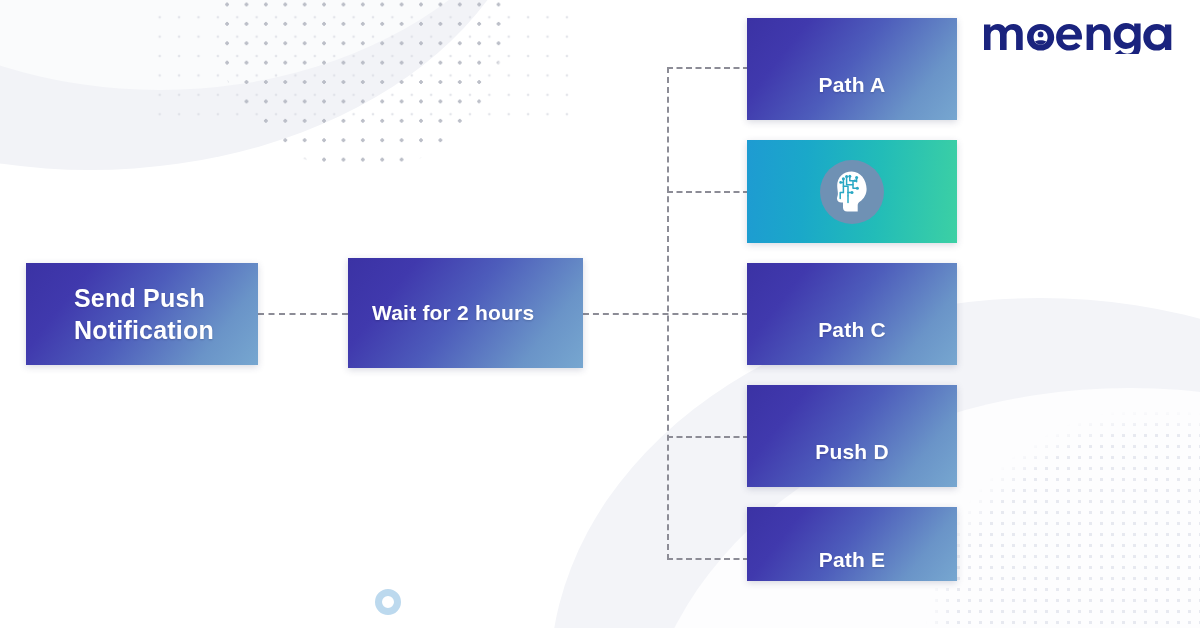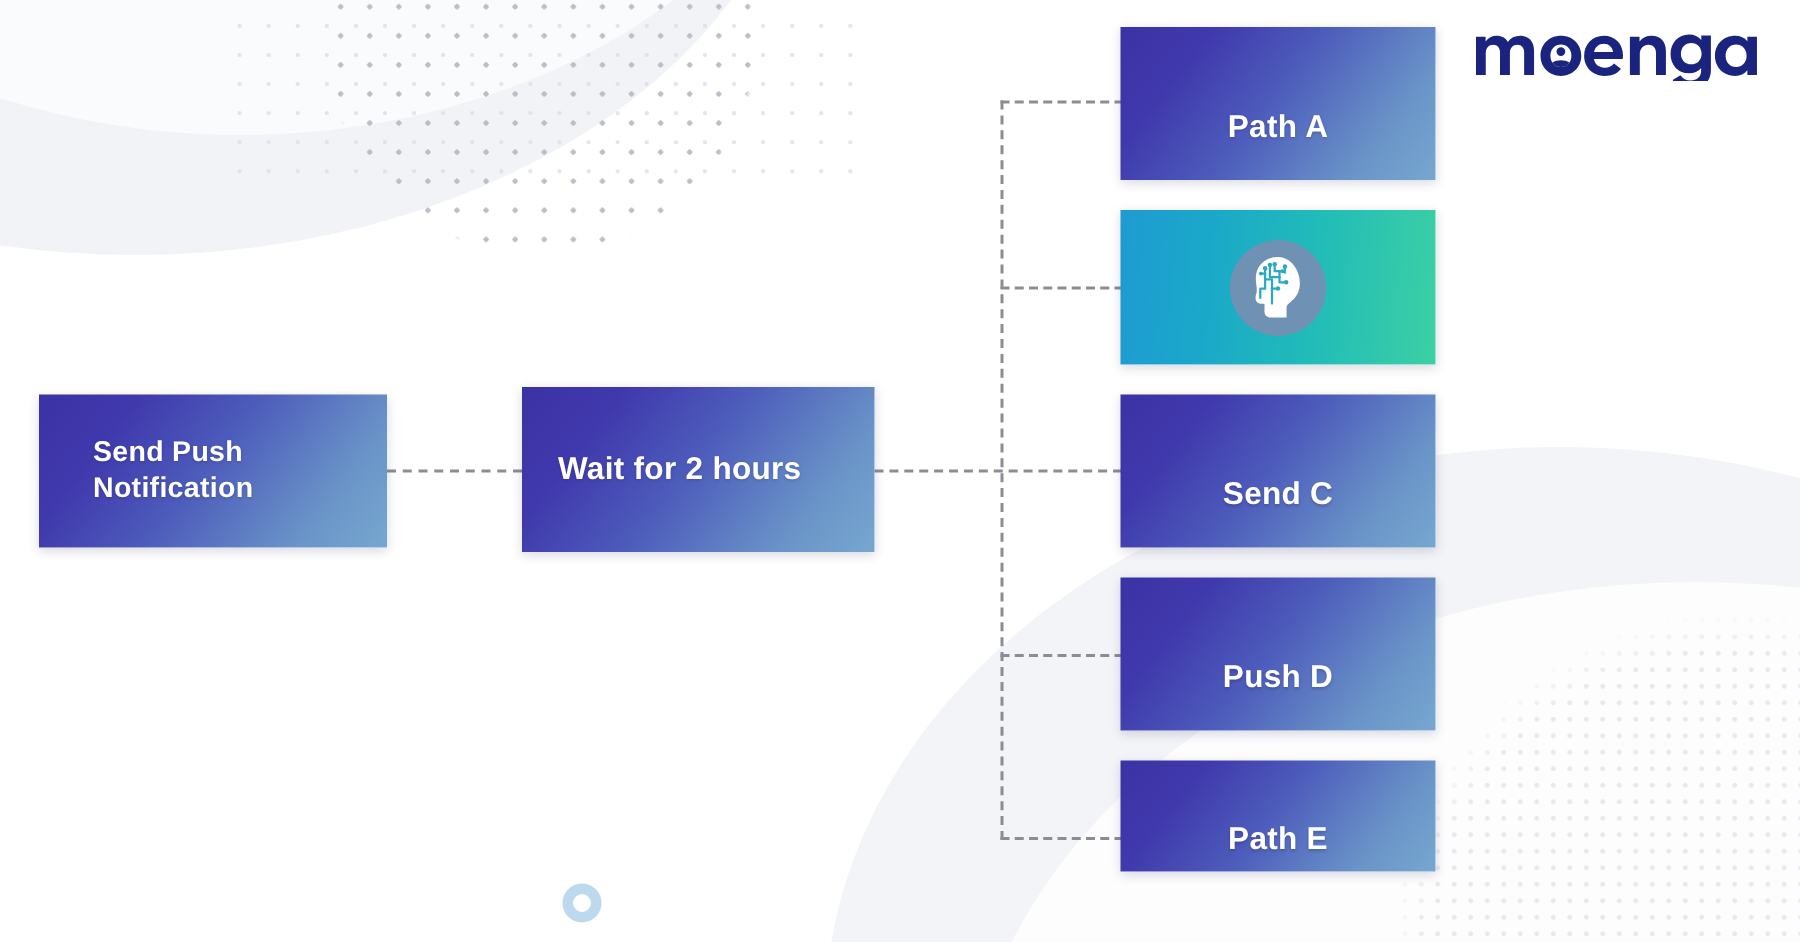--- a/index.html
+++ b/index.html
@@ -122,21 +122,21 @@
   .node-purple {
     background: linear-gradient(128deg, #3b32a4 0%, #4039ad 22%, #4d5cbb 48%, #6a94c8 80%, #77a7d0 100%);
   }
   .node-teal {
     background: linear-gradient(95deg, #1e9bd2 0%, #1aa8c9 28%, #22bcb8 62%, #3cd0a4 100%);
     justify-content: center;
   }
 
   
   #node-send-push     { left: 26px;  top: 263px; width: 232px; height: 102px; }
-  #node-send-push .node-label { padding-left: 36px; font-size: 19px; }
+  #node-send-push .node-label { padding-left: 48px; font-size: 25px; }
 
   #node-wait          { left: 348px; top: 258px; width: 235px; height: 110px; }
   #node-wait .node-label { padding-left: 24px; font-size: 21px; }
 
   #node-path-a { left: 747px; top: 18px;  width: 210px; height: 102px; }
   #node-ai     { left: 747px; top: 140px; width: 210px; height: 103px; }
   #node-path-c { left: 747px; top: 263px; width: 210px; height: 102px; }
   #node-path-d { left: 747px; top: 385px; width: 210px; height: 102px; }
   #node-path-e { left: 747px; top: 507px; width: 210px; height: 74px; }
 
@@ -271,21 +271,21 @@
           <circle cx="31.4" cy="22.2" r="1.5"></circle>
           <circle cx="26" cy="26.4" r="1.5"></circle>
           <circle cx="14.6" cy="16.4" r="1.3"></circle>
           <circle cx="29" cy="14.8" r="1.3"></circle>
         </g>
       </svg>
     </div>
   </div>
 
   <div class="node node-purple node-centered" id="node-path-c">
-    <div class="node-label">Send C</div>
+    <div class="node-label">Path C</div>
   </div>
 
   <div class="node node-purple node-centered" id="node-path-d">
     <div class="node-label">Push D</div>
   </div>
 
   <div class="node node-purple node-centered" id="node-path-e">
     <div class="node-label">Path E</div>
   </div>
 

